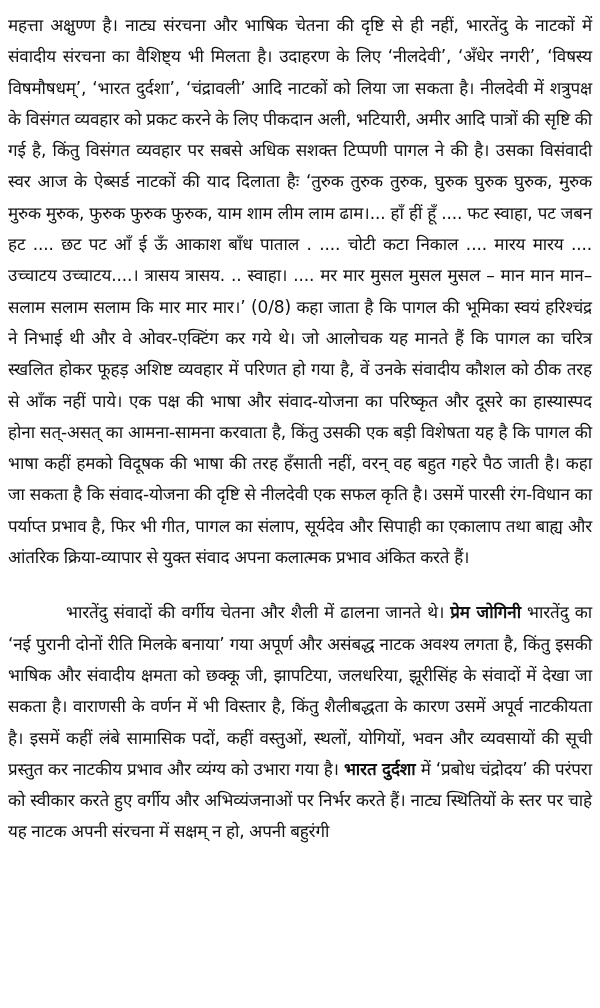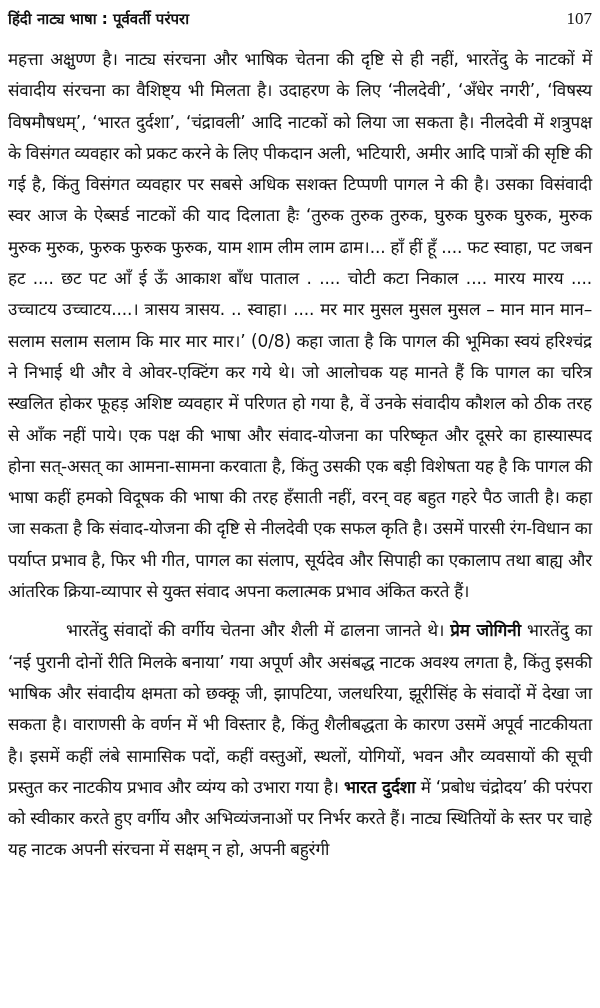--- a/index.html
+++ b/index.html
@@ -43,34 +43,30 @@
       margin: 0;
       font-size: 17px;
       line-height: 31.3px;
       text-align: justify;
       text-align-last: left;
       letter-spacing: -0.15px;
       word-spacing: -0.5px;
     }
     .para.indent {
       text-indent: 58px;
-      margin-top: 8px;
+      margin-top: 24px;
     }
     .bold {
       font-weight: bold;
     }
   </style>
 </head>
 <body>
 
 <div class="page">
-  <div class="running-header">
-    <span class="running-title">हिंदी नाट्य भाषा : पूर्ववर्ती परंपरा</span>
-    <span class="page-number">107</span>
-  </div>
 
   <div class="body-text">
     <p class="para">
       <span>महत्ता अक्षुण्ण है। नाट्य संरचना और भाषिक चेतना की दृष्टि से ही नहीं, भारतेंदु के नाटकों में संवादीय संरचना का वैशिष्ट्य भी मिलता है। उदाहरण के लिए ‘नीलदेवी’, ‘अँधेर नगरी’, ‘विषस्य विषमौषधम्’, ‘भारत दुर्दशा’, ‘चंद्रावली’ आदि नाटकों को लिया जा सकता है। नीलदेवी में शत्रुपक्ष के विसंगत व्यवहार को प्रकट करने के लिए पीकदान अली, भटियारी, अमीर आदि पात्रों की सृष्टि की गई है, किंतु विसंगत व्यवहार पर सबसे अधिक सशक्त टिप्पणी पागल ने की है। उसका विसंवादी स्वर आज के ऐब्सर्ड नाटकों की याद दिलाता हैः ‘तुरुक तुरुक तुरुक, घुरुक घुरुक घुरुक, मुरुक मुरुक मुरुक, फुरुक फुरुक फुरुक, याम शाम लीम लाम ढाम।... हाँ हीं हूँ .... फट स्वाहा, पट जबन हट .... छट पट आँ ई ऊँ आकाश बाँध पाताल . .... चोटी कटा निकाल .... मारय मारय .... उच्चाटय उच्चाटय....। त्रासय त्रासय. .. स्वाहा। .... मर मार मुसल मुसल मुसल – मान मान मान– सलाम सलाम सलाम कि मार मार मार।’ (0/8) कहा जाता है कि पागल की भूमिका स्वयं हरिश्चंद्र ने निभाई थी और वे ओवर-एक्टिंग कर गये थे। जो आलोचक यह मानते हैं कि पागल का चरित्र स्खलित होकर फूहड़ अशिष्ट व्यवहार में परिणत हो गया है, वें उनके संवादीय कौशल को ठीक तरह से आँक नहीं पाये। एक पक्ष की भाषा और संवाद-योजना का परिष्कृत और दूसरे का हास्यास्पद होना सत्-असत् का आमना-सामना करवाता है, किंतु उसकी एक बड़ी विशेषता यह है कि पागल की भाषा कहीं हमको विदूषक की भाषा की तरह हँसाती नहीं, वरन् वह बहुत गहरे पैठ जाती है। कहा जा सकता है कि संवाद-योजना की दृष्टि से नीलदेवी एक सफल कृति है। उसमें पारसी रंग-विधान का पर्याप्त प्रभाव है, फिर भी गीत, पागल का संलाप, सूर्यदेव और सिपाही का एकालाप तथा बाह्य और आंतरिक क्रिया-व्यापार से युक्त संवाद अपना कलात्मक प्रभाव अंकित करते हैं।</span>
     </p>
     <p class="para indent">
       <span>भारतेंदु संवादों की वर्गीय चेतना और शैली में ढालना जानते थे। </span><span class="bold">प्रेम जोगिनी</span><span> भारतेंदु का ‘नई पुरानी दोनों रीति मिलके बनाया’ गया अपूर्ण और असंबद्ध नाटक अवश्य लगता है, किंतु इसकी भाषिक और संवादीय क्षमता को छक्कू जी, झापटिया, जलधरिया, झूरीसिंह के संवादों में देखा जा सकता है। वाराणसी के वर्णन में भी विस्तार है, किंतु शैलीबद्धता के कारण उसमें अपूर्व नाटकीयता है। इसमें कहीं लंबे सामासिक पदों, कहीं वस्तुओं, स्थलों, योगियों, भवन और व्यवसायों की सूची प्रस्तुत कर नाटकीय प्रभाव और व्यंग्य को उभारा गया है। </span><span class="bold">भारत दुर्दशा</span><span> में ‘प्रबोध चंद्रोदय’ की परंपरा को स्वीकार करते हुए वर्गीय और अभिव्यंजनाओं पर निर्भर करते हैं। नाट्य स्थितियों के स्तर पर चाहे यह नाटक अपनी संरचना में सक्षम् न हो, अपनी बहुरंगी</span>
     </p>
   </div>
 </div>

